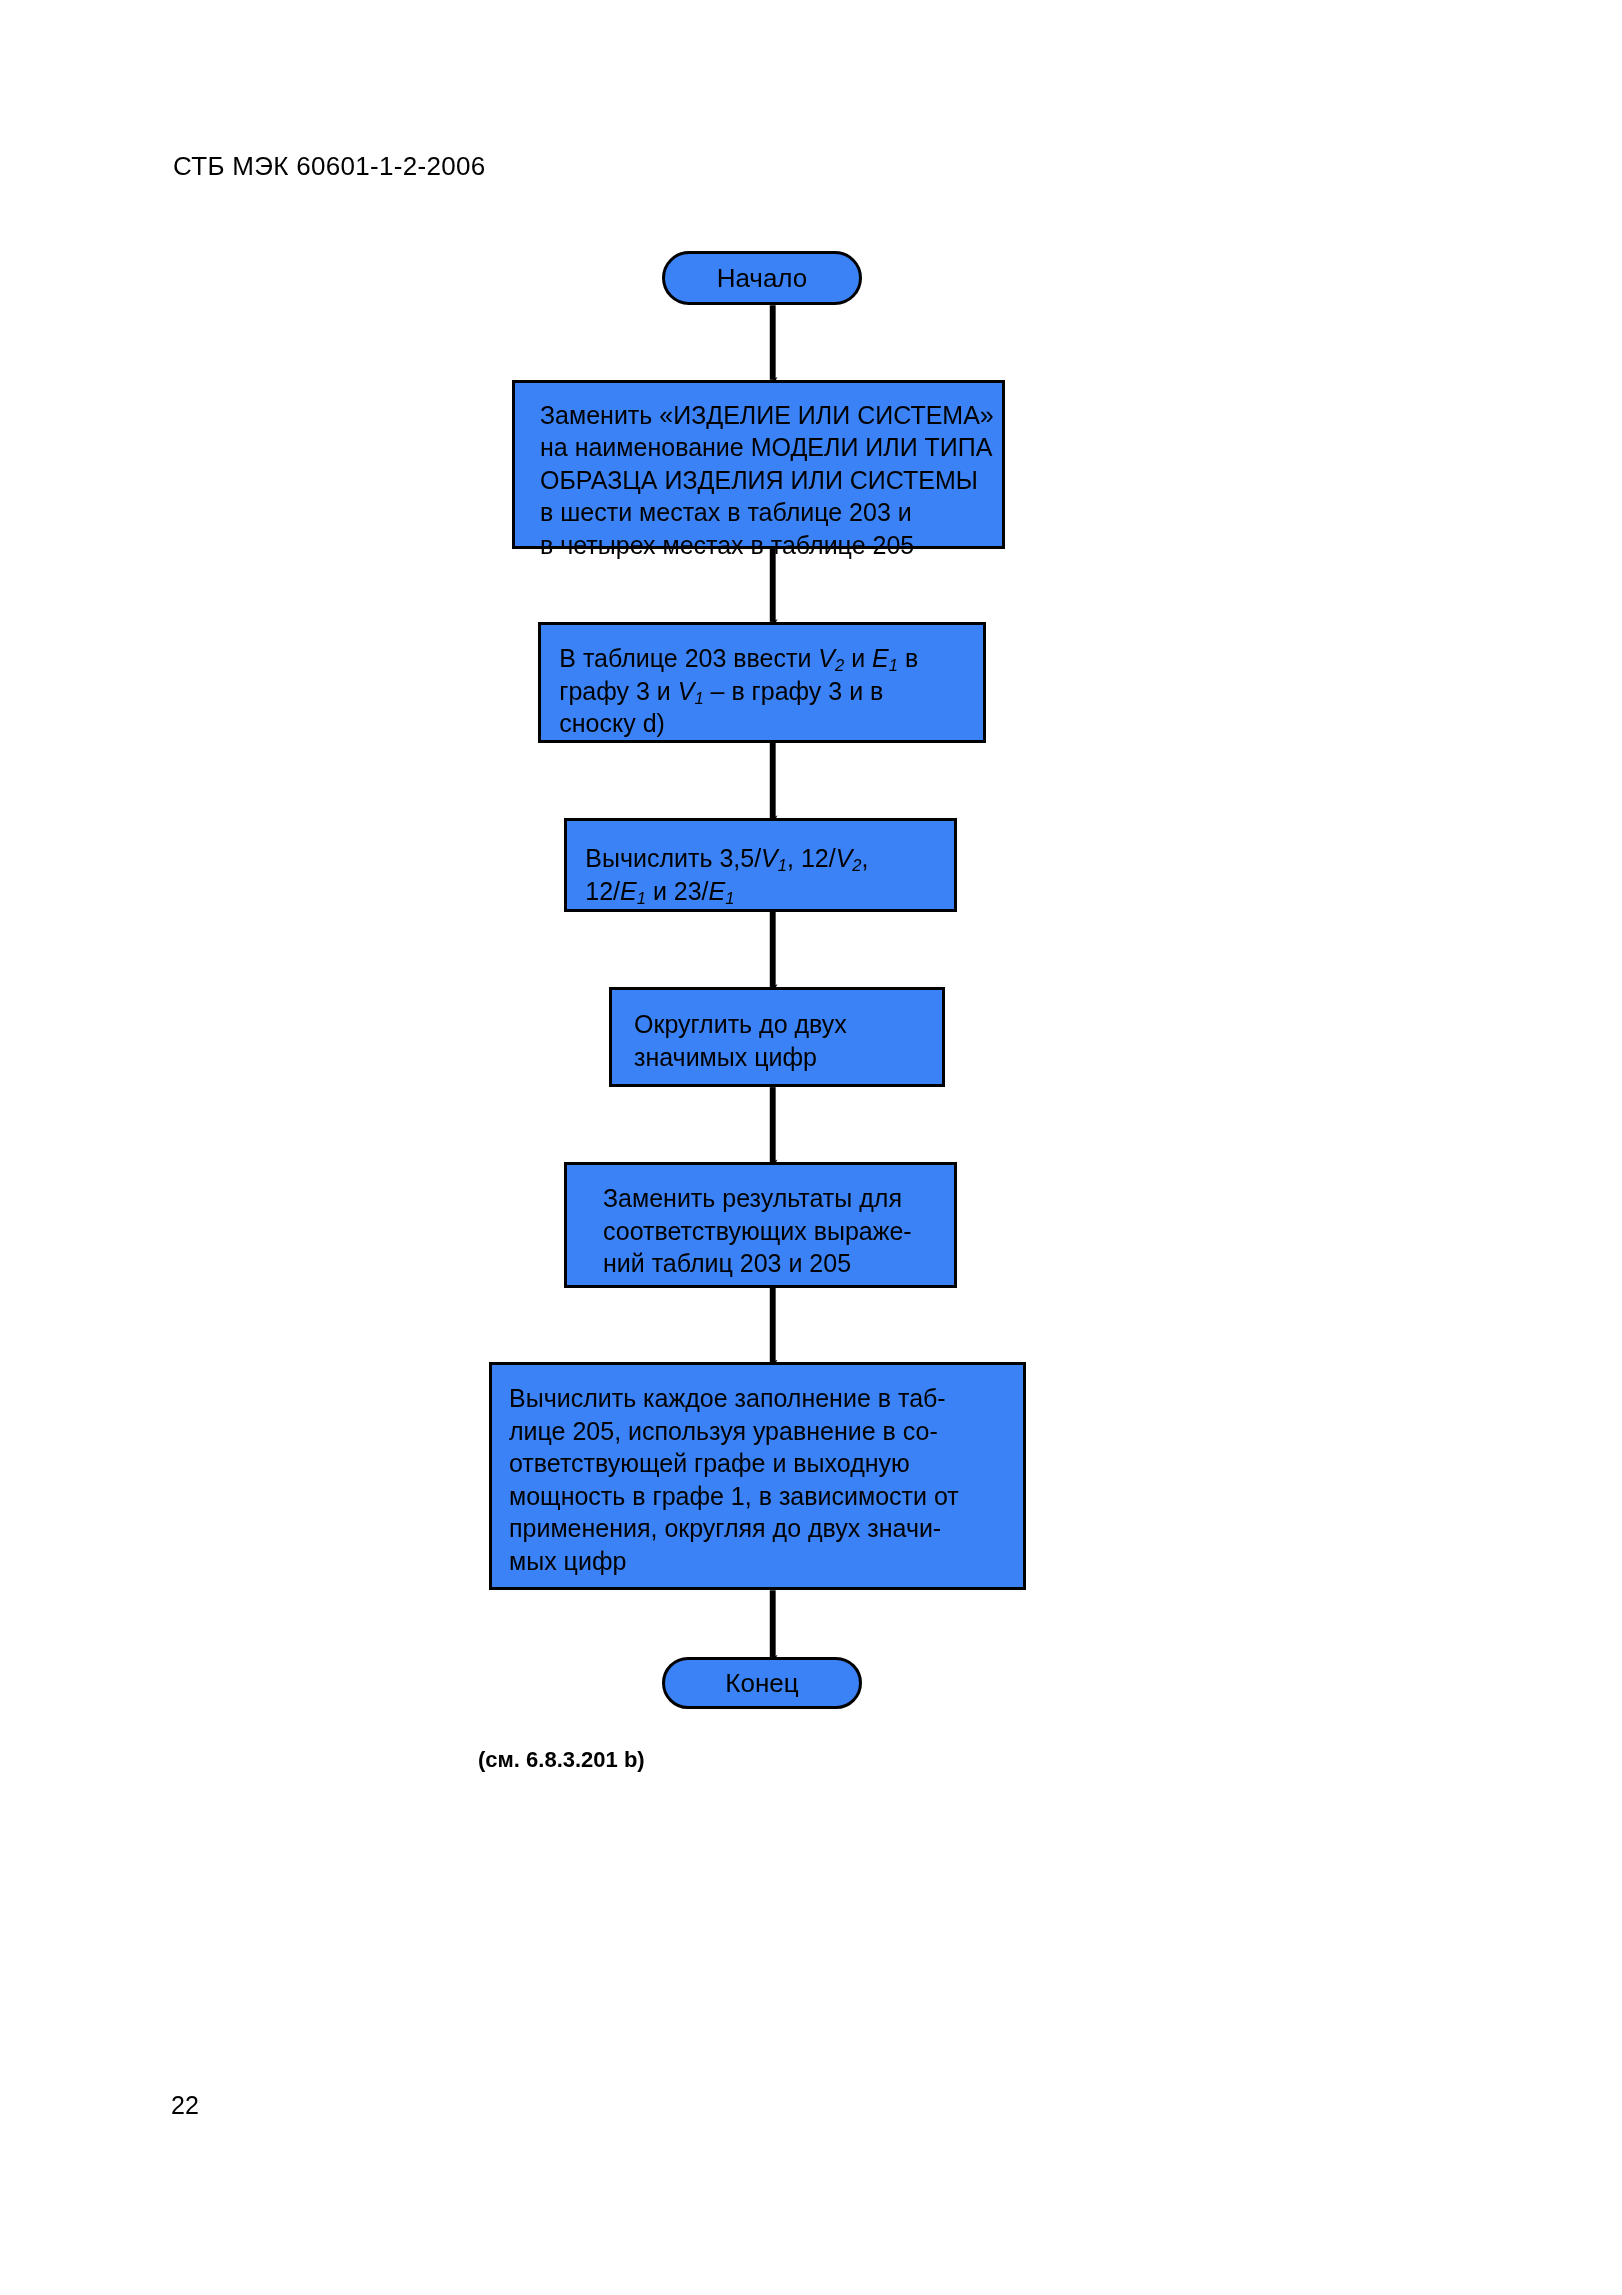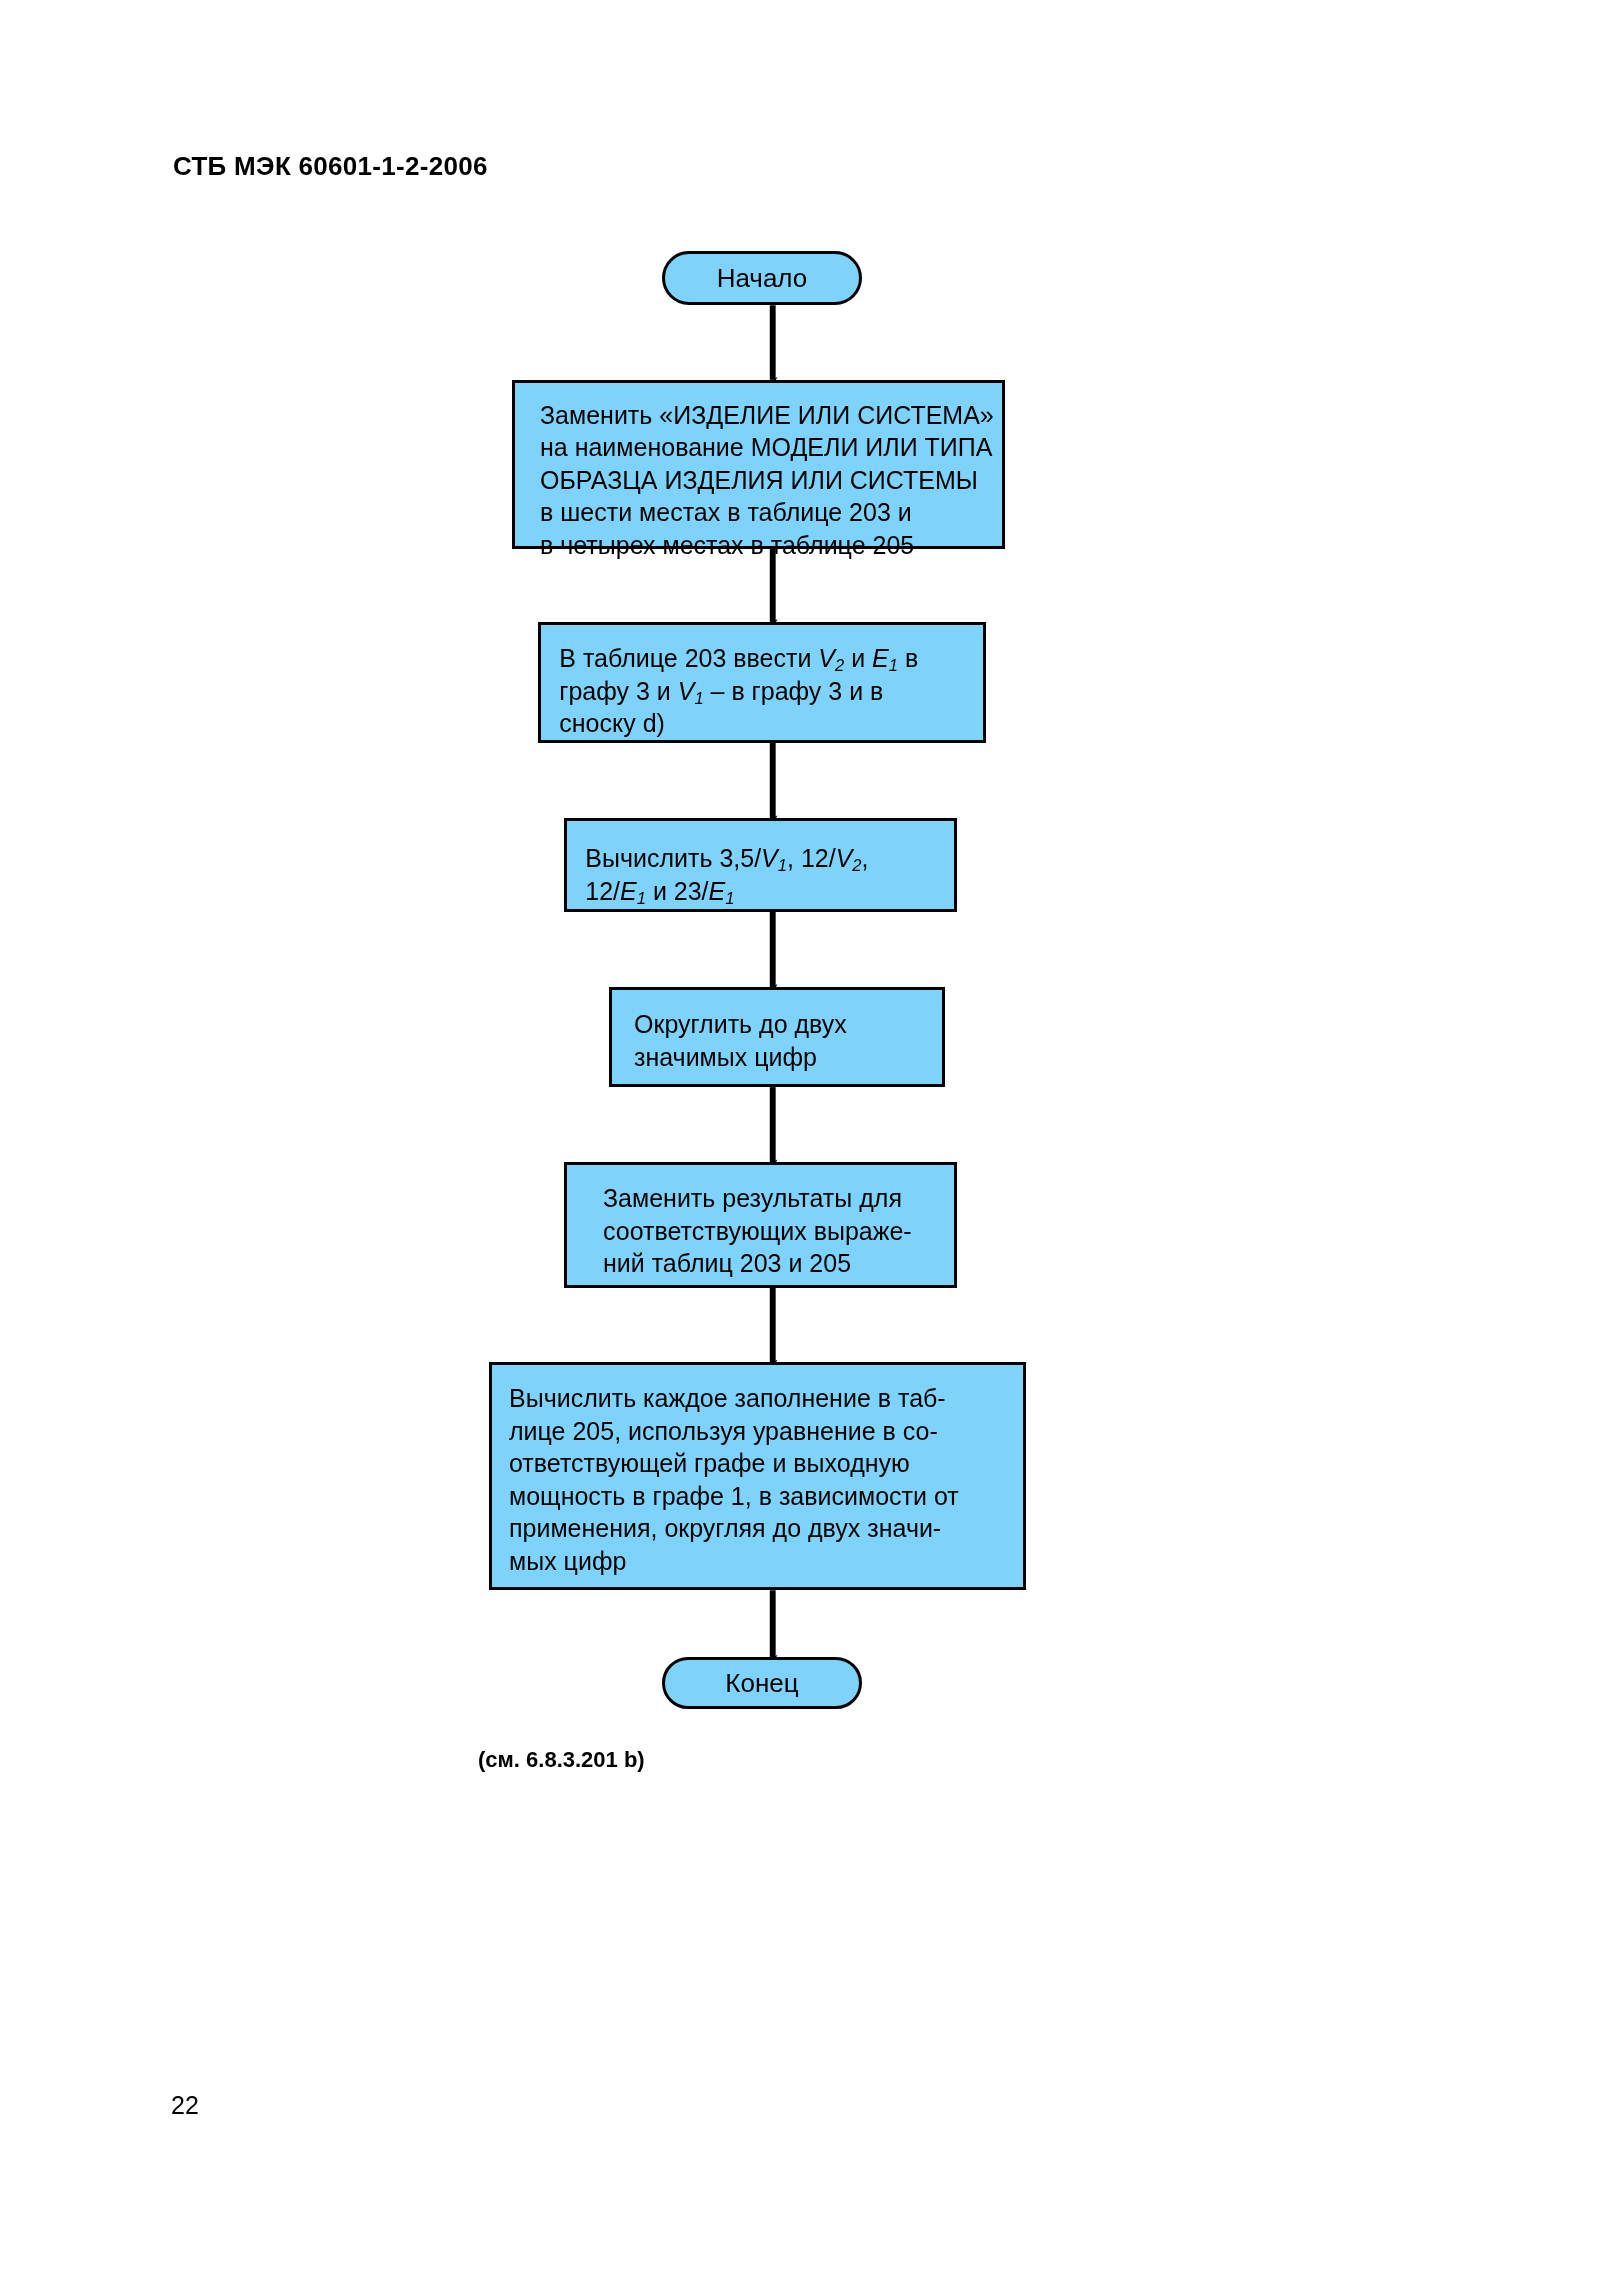--- a/index.html
+++ b/index.html
@@ -19,21 +19,21 @@
     background: #ffffff;
     overflow: hidden;
   }
 
   
   .doc-header {
     position: absolute;
     left: 173px;
     top: 151px;
     font-size: 26px;
-    font-weight: bold;
+    font-weight: normal;
     letter-spacing: 0.3px;
     white-space: nowrap;
   }
 
   
   .flowchart {
     position: absolute;
     left: 0;
     top: 0;
     width: 1622px;
@@ -45,21 +45,21 @@
     top: 0;
     width: 1622px;
     height: 1728px;
     overflow: visible;
   }
 
   
   .node {
     position: absolute;
     box-sizing: border-box;
-    background: #7dd3fc;
+    background: #3b82f6;
     display: flex;
     align-items: flex-start;
   }
   .node.terminator {
     border: 3.9px solid #000000;
     border-radius: 654px;
     align-items: center;
     justify-content: center;
   }
   .node.process {

